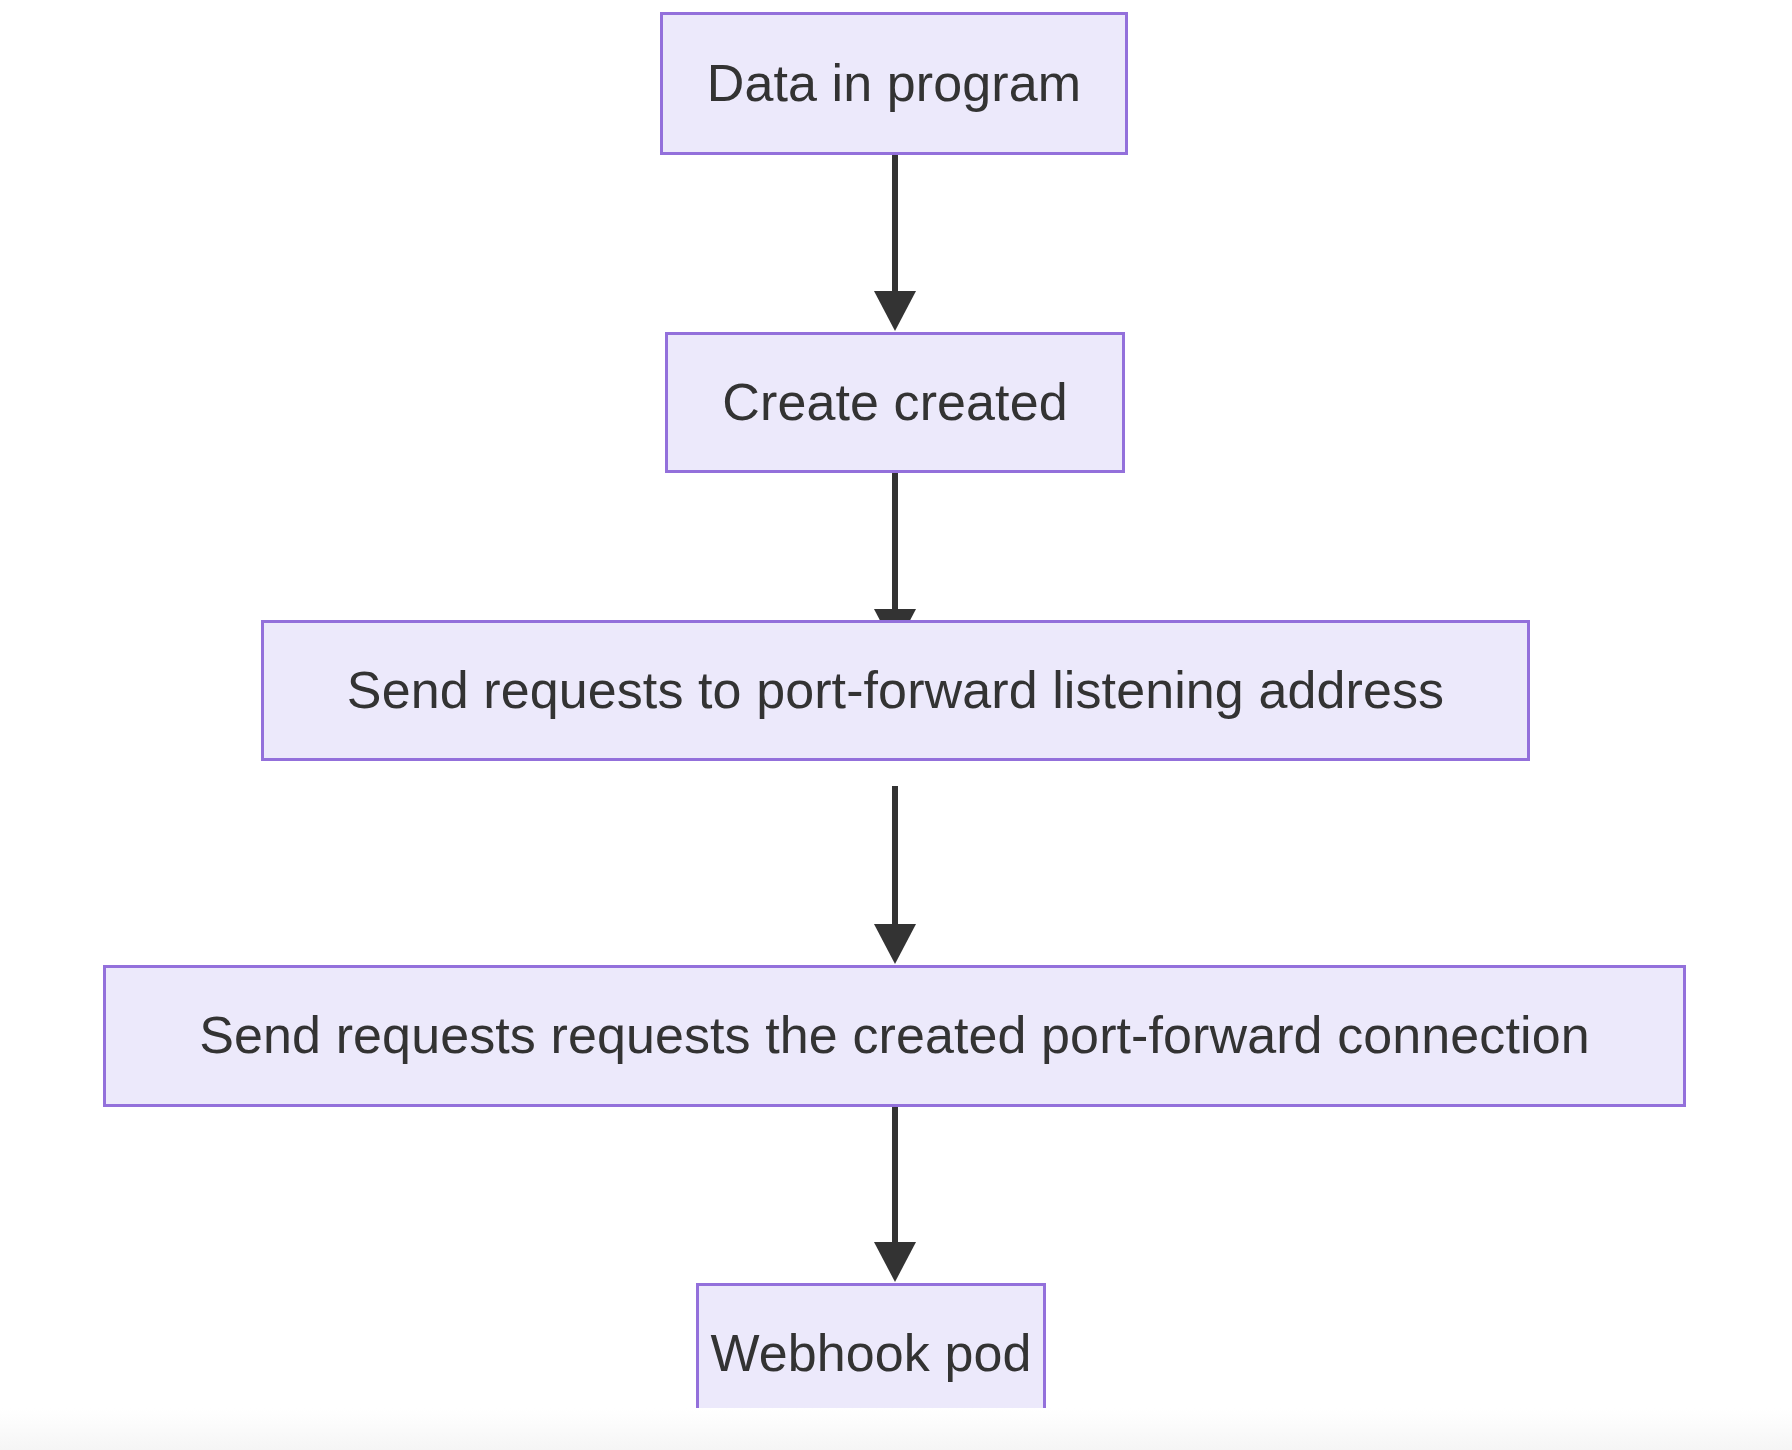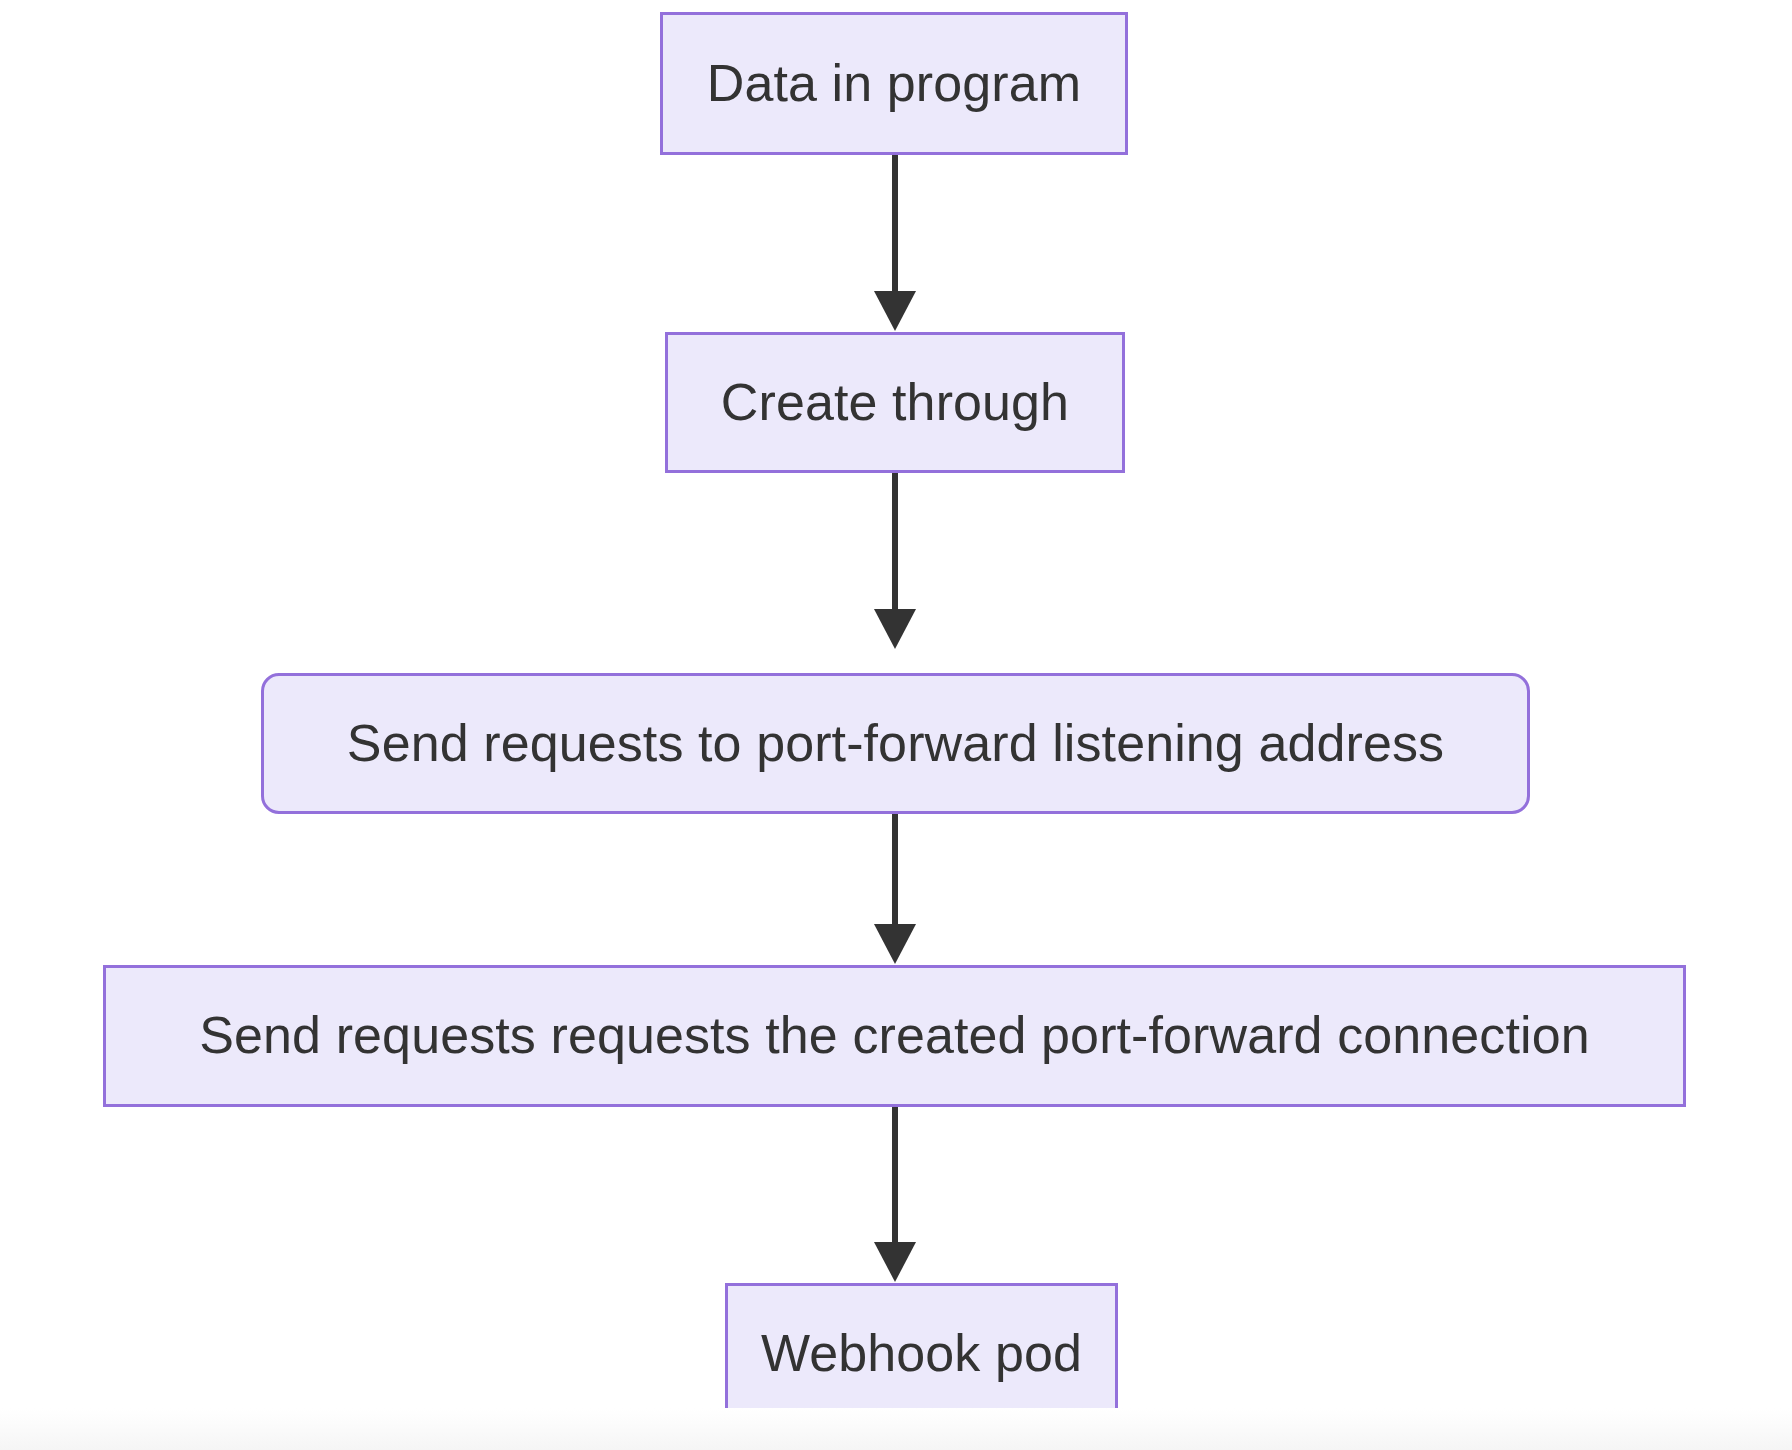--- a/index.html
+++ b/index.html
@@ -81,30 +81,30 @@
       <line x1="35" y1="0" x2="35" y2="144" stroke="#333333" stroke-width="6"></line>
       <polygon points="14,140 56,140 35,180" fill="#333333"></polygon>
     </svg>
   </div>
 
   <div class="node" style="left:660px; top:12px; width:468px; height:143px;">
     <span>Data in program</span>
   </div>
 
   <div class="node" style="left:665px; top:332px; width:460px; height:141px;">
-    <span>Create through</span>
+    <span>Create created</span>
   </div>
 
-  <div class="node" style="left:261px; top:673px; width:1269px; height:141px;border-radius:18px;">
+  <div class="node" style="left:261px; top:620px; width:1269px; height:141px;">
     <span>Send requests to port-forward listening address</span>
   </div>
 
   <div class="node" style="left:103px; top:965px; width:1583px; height:142px;">
     <span>Send requests requests the created port-forward connection</span>
   </div>
 
-  <div class="node" style="left:696px; top:1283px; width:393px; height:141px;margin-left:29px;">
+  <div class="node" style="left:696px; top:1283px; width:350px; height:141px;">
     <span>Webhook pod</span>
   </div>
 
   <div id="bottom-fade"></div>
 
 </div>
 
 </body></html>

